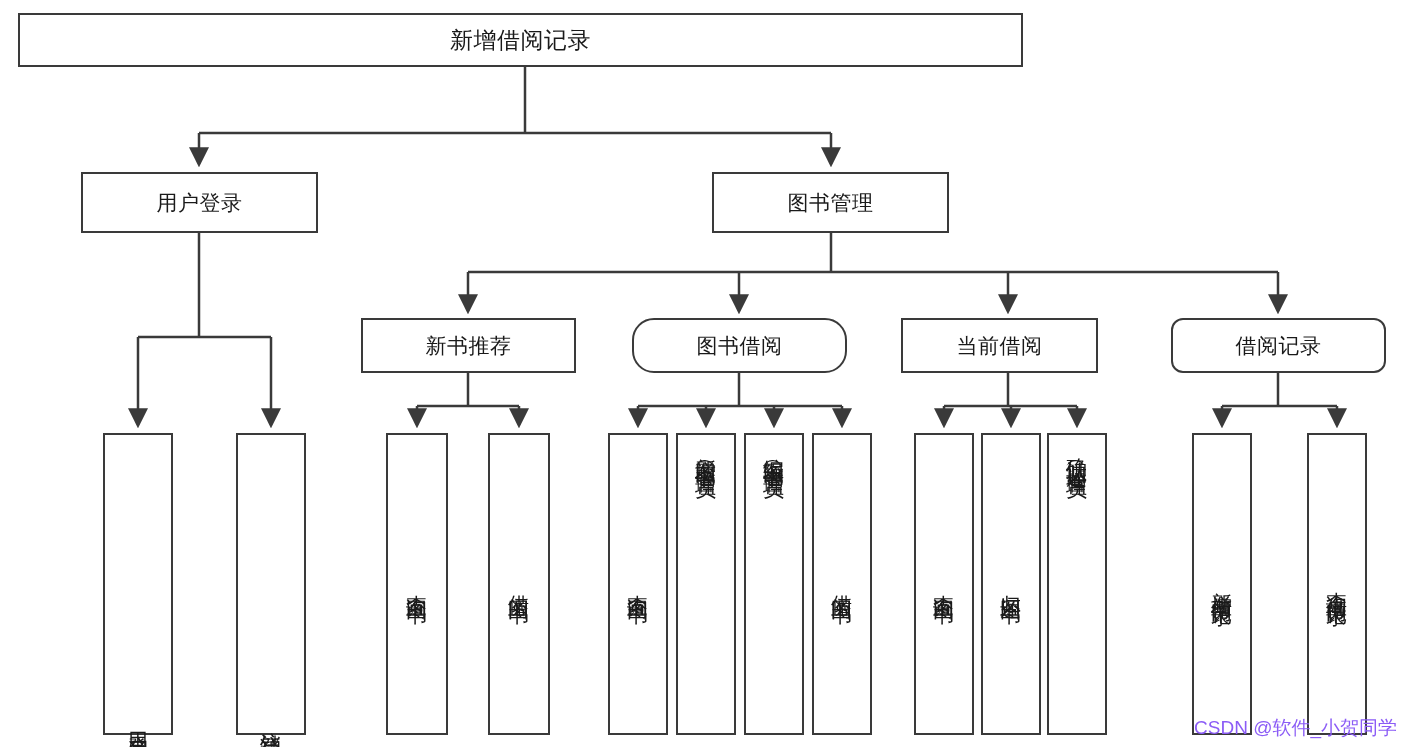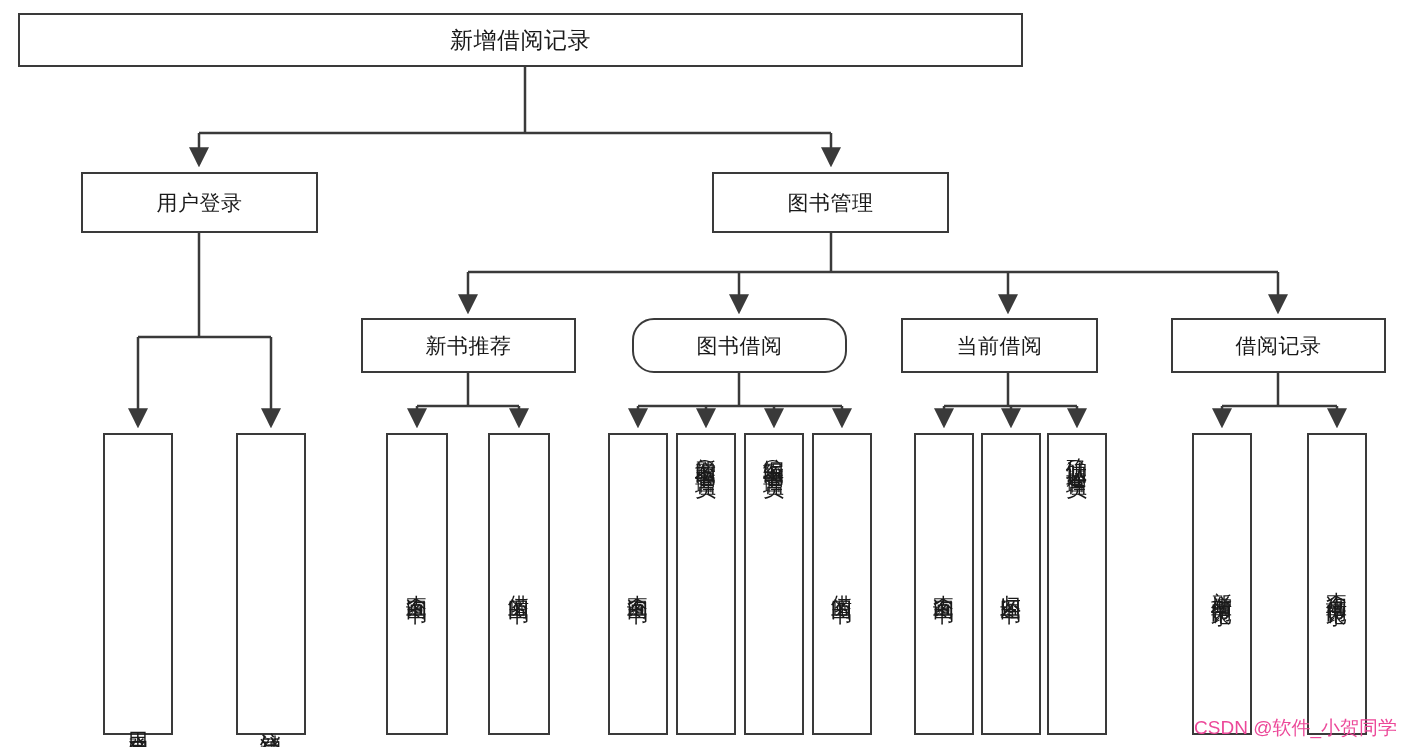--- a/index.html
+++ b/index.html
@@ -67,21 +67,21 @@
     height: 747px;
     z-index: 1;
     pointer-events: none;
   }
   
   .watermark {
     position: absolute;
     right: 8px;
     bottom: 6px;
     font-size: 19px;
-    color: #ec4899;
+    color: #8b5cf6;
     z-index: 5;
     white-space: nowrap;
     font-family: "Liberation Sans", "DejaVu Sans", sans-serif;
   }
 </style>
 </head>
 <body>
 
 <div id="canvas">
 
@@ -136,21 +136,21 @@
   </svg>
 
   <div class="node root" style="left:18px; top:13px; width:1005px; height:54px;">新增借阅记录</div>
 
   <div class="node lvl2" style="left:81px; top:172px; width:237px; height:61px;">用户登录</div>
   <div class="node lvl2" style="left:712px; top:172px; width:237px; height:61px;">图书管理</div>
 
   <div class="node lvl3" style="left:361px; top:318px; width:215px; height:55px;">新书推荐</div>
   <div class="node lvl3" style="left:632px; top:318px; width:215px; height:55px;border-radius:22px;">图书借阅</div>
   <div class="node lvl3" style="left:901px; top:318px; width:197px; height:55px;">当前借阅</div>
-  <div class="node lvl3" style="left:1171px; top:318px; width:215px; height:55px;">借阅记录</div>
+  <div class="node lvl3" style="left:1171px; top:318px; width:215px; height:55px;border-radius:12px;">借阅记录</div>
 
   <div class="node leaf align-end" style="left:103px; top:433px; width:70px; height:302px;">用户登录</div>
   <div class="node leaf align-end" style="left:236px; top:433px; width:70px; height:302px;">注销登录</div>
 
   <div class="node leaf align-center" style="left:386px; top:433px; width:62px; height:302px;">查询图书</div>
   <div class="node leaf align-center" style="left:488px; top:433px; width:62px; height:302px;">借阅图书</div>
 
   <div class="node leaf align-center" style="left:608px; top:433px; width:60px; height:302px;">查询图书</div>
   <div class="node leaf align-start" style="left:676px; top:433px; width:60px; height:302px;">新增图书（管理员）</div>
   <div class="node leaf align-start" style="left:744px; top:433px; width:60px; height:302px;">编辑图书（管理员）</div>

